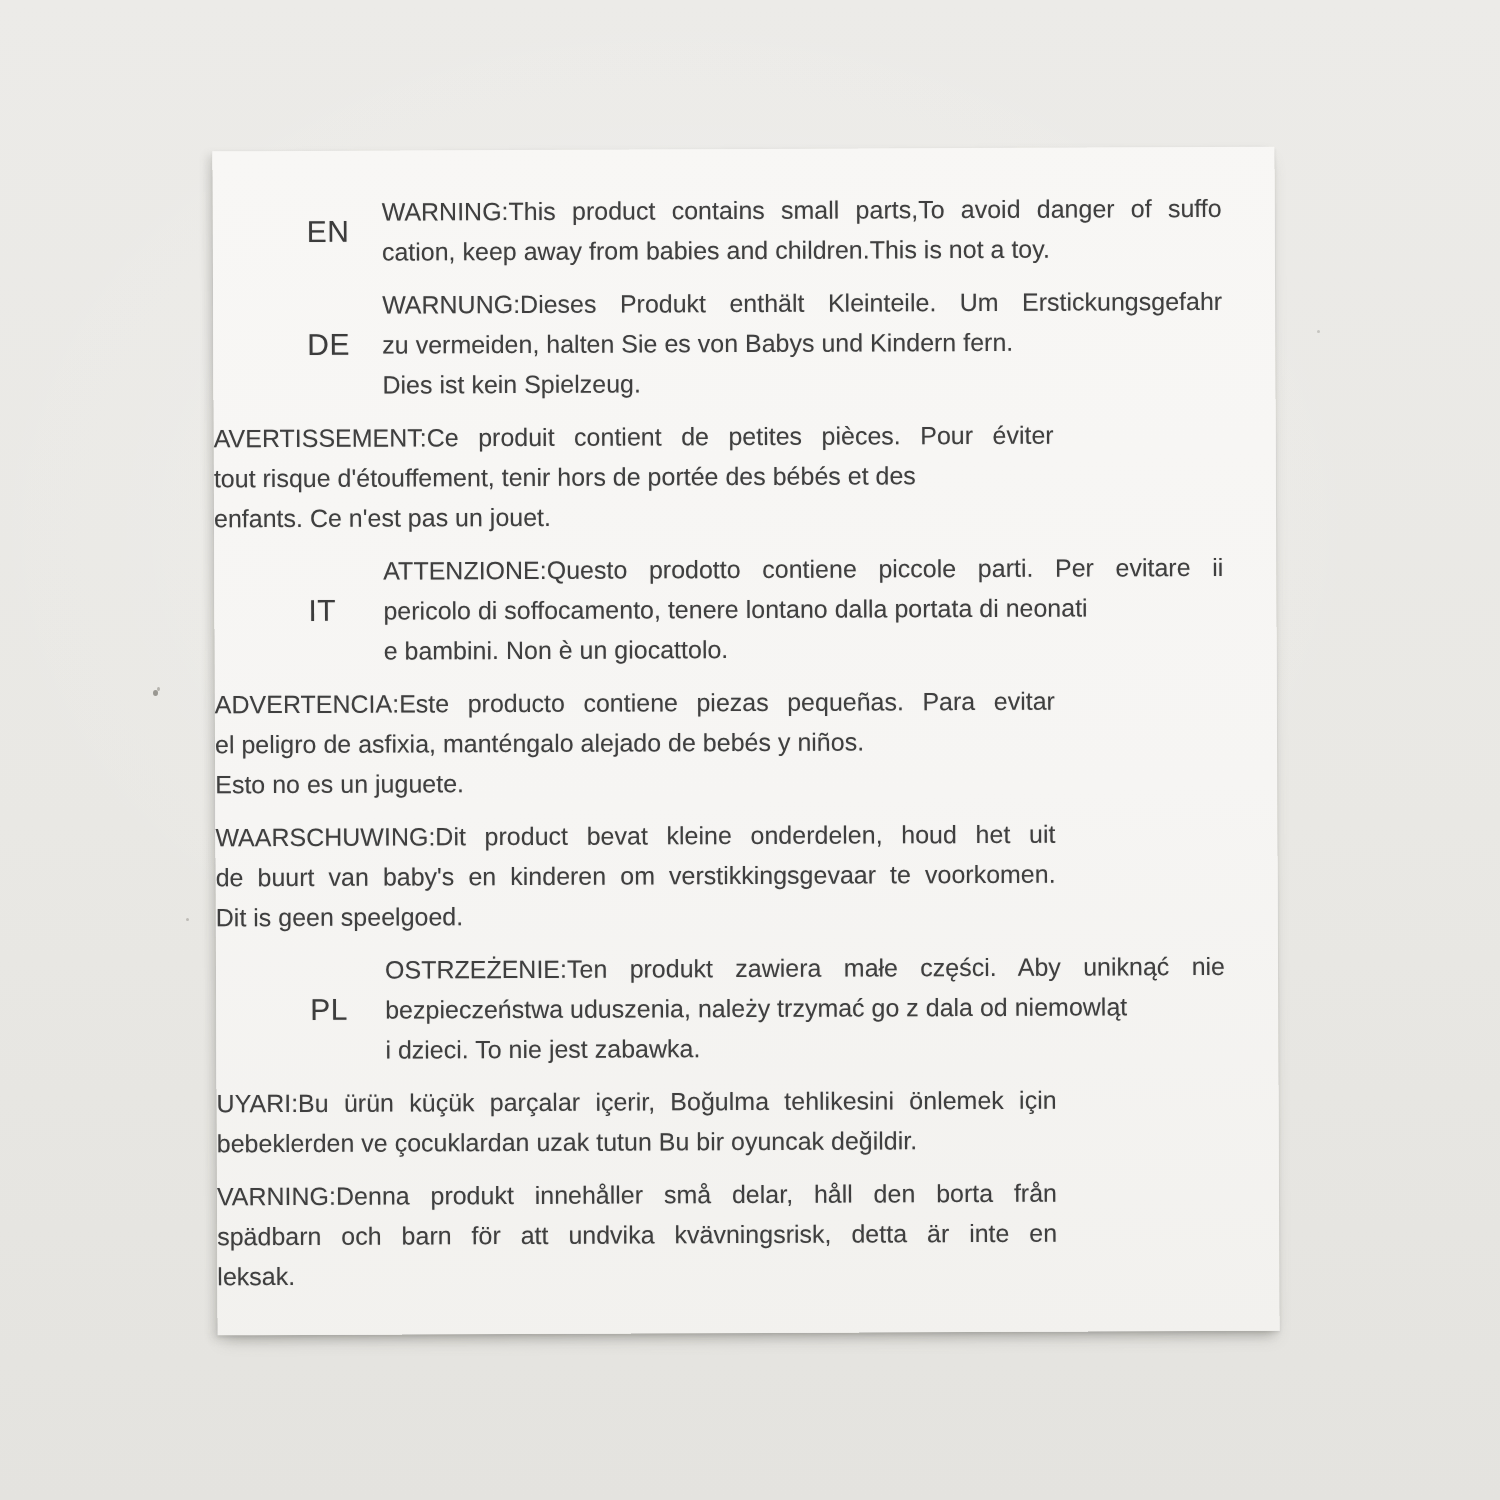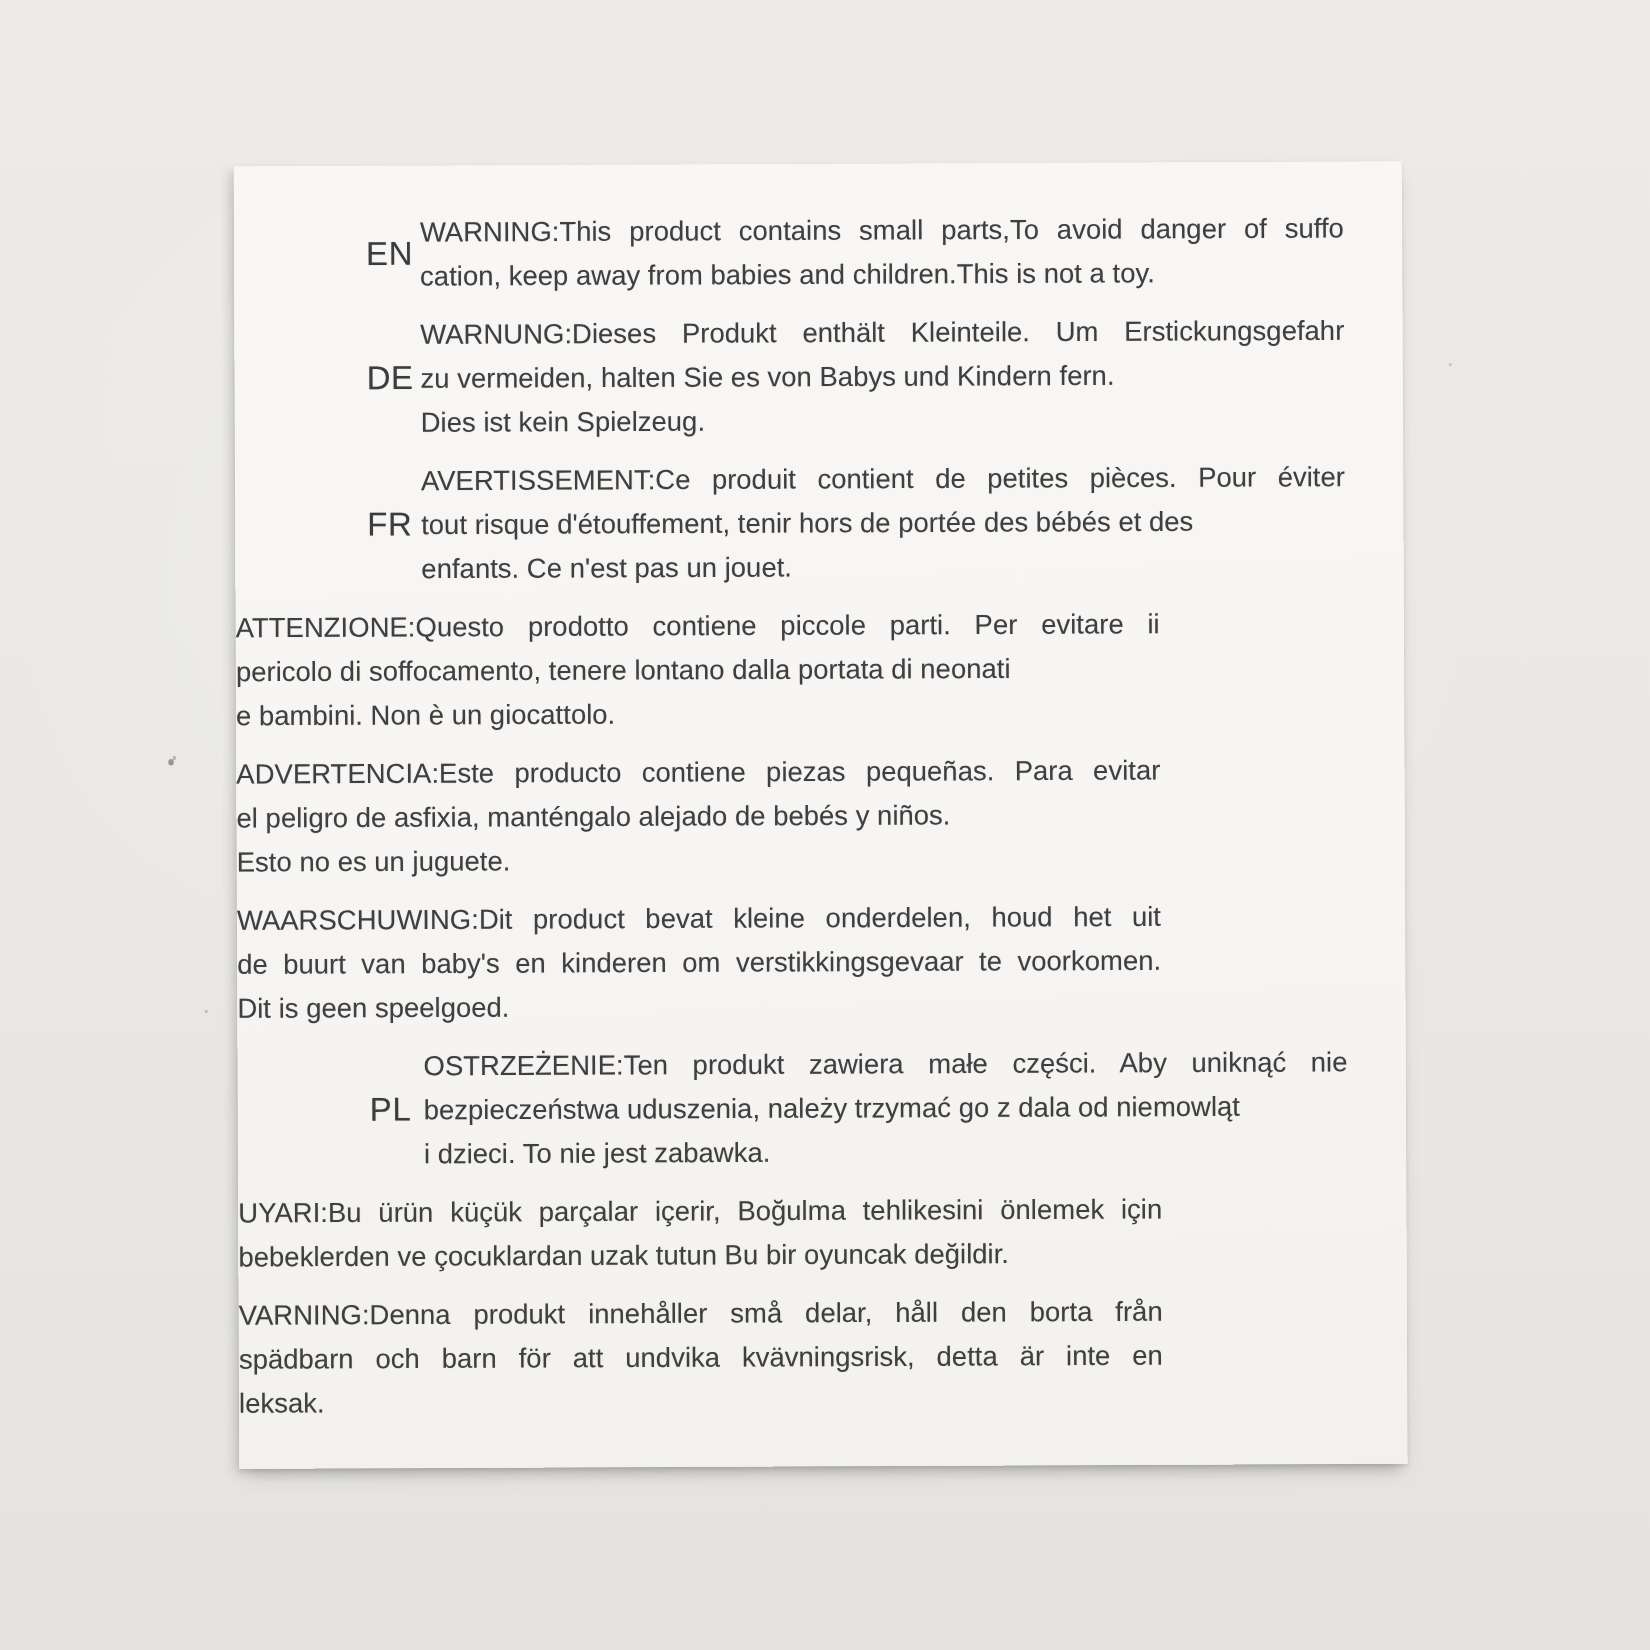--- a/index.html
+++ b/index.html
@@ -45,21 +45,21 @@
   }
   .row {
     display: flex;
     align-items: stretch;
     margin-bottom: 13px;
   }
   .row:last-child { margin-bottom: 0; }
   .code {
     flex: 0 0 169px;
     box-sizing: border-box;
-    padding-left: 120px;
+    padding-left: 94px;
     display: flex;
     align-items: center;
     font-size: 30px;
     color: #3c3c3c;
     letter-spacing: 0.5px;
     text-shadow: 0 0 1px rgba(70,70,70,0.35);
   }
   .text {
     width: 840px;
     color: #3f3f3f;
@@ -94,28 +94,28 @@
         </div>
         <div class="row">
           <div class="code">DE</div>
           <div class="text">
             <div class="line fill">WARNUNG:Dieses Produkt enthält Kleinteile. Um Erstickungsgefahr</div>
             <div class="line">zu vermeiden, halten Sie es von Babys und Kindern fern.</div>
             <div class="line">Dies ist kein Spielzeug.</div>
           </div>
         </div>
         <div class="row">
-          <div class="code">FR</div>
           <div class="text">
             <div class="line fill">AVERTISSEMENT:Ce produit contient de petites pièces. Pour éviter</div>
             <div class="line">tout risque d'étouffement, tenir hors de portée des bébés et des</div>
             <div class="line">enfants. Ce n'est pas un jouet.</div>
           </div>
         </div>
         <div class="row">
+          <div class="code">IT</div>
           <div class="text">
             <div class="line fill">ATTENZIONE:Questo prodotto contiene piccole parti. Per evitare ii</div>
             <div class="line">pericolo di soffocamento, tenere lontano dalla portata di neonati</div>
             <div class="line">e bambini. Non è un giocattolo.</div>
           </div>
         </div>
         <div class="row">
           <div class="text">
             <div class="line fill">ADVERTENCIA:Este producto contiene piezas pequeñas. Para evitar</div>
             <div class="line">el peligro de asfixia, manténgalo alejado de bebés y niños.</div>

